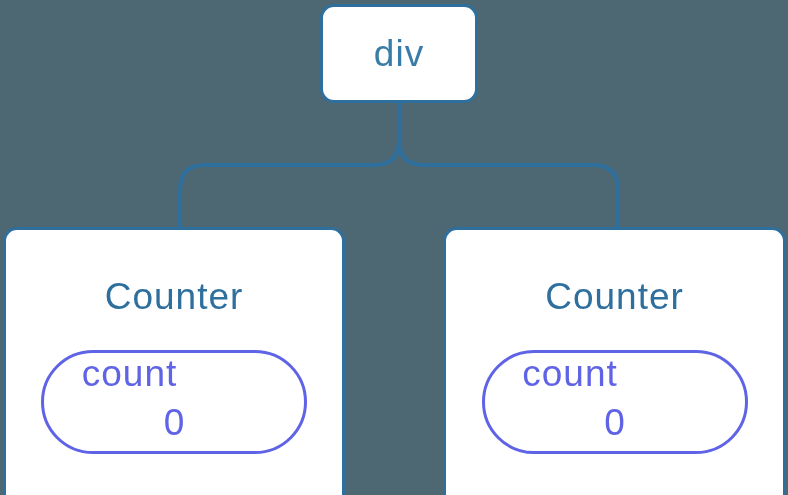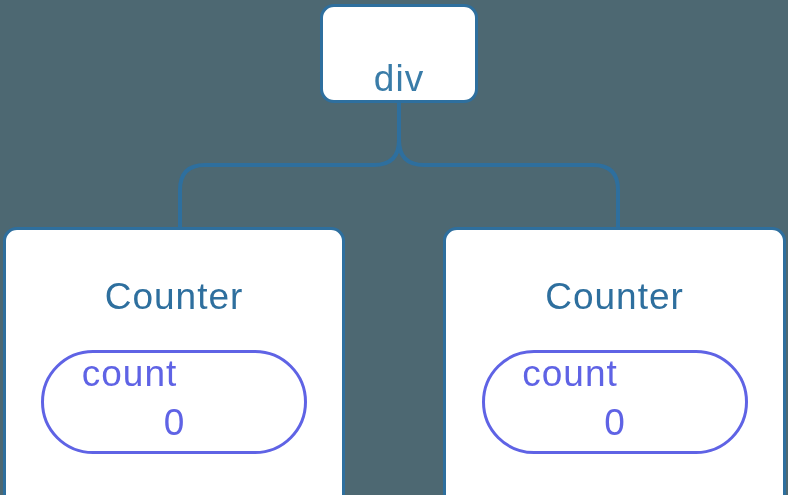--- a/index.html
+++ b/index.html
@@ -35,21 +35,21 @@
   .node {
     position: absolute;
     background: var(--card-bg);
     border: 3.5px solid var(--line-blue);
     border-radius: 14px;
   }
   .root-node {
     left: 320px; top: 4px;
     width: 158px; height: 99px;
     display: flex;
-    align-items: flex-end;
+    align-items: center;
     justify-content: center;
   }
   .root-label {
     color: var(--div-label-blue);
     font-size: 37px;
     font-weight: 500;
     letter-spacing: 1px;
   }
   .counter-card {
     top: 227px;

